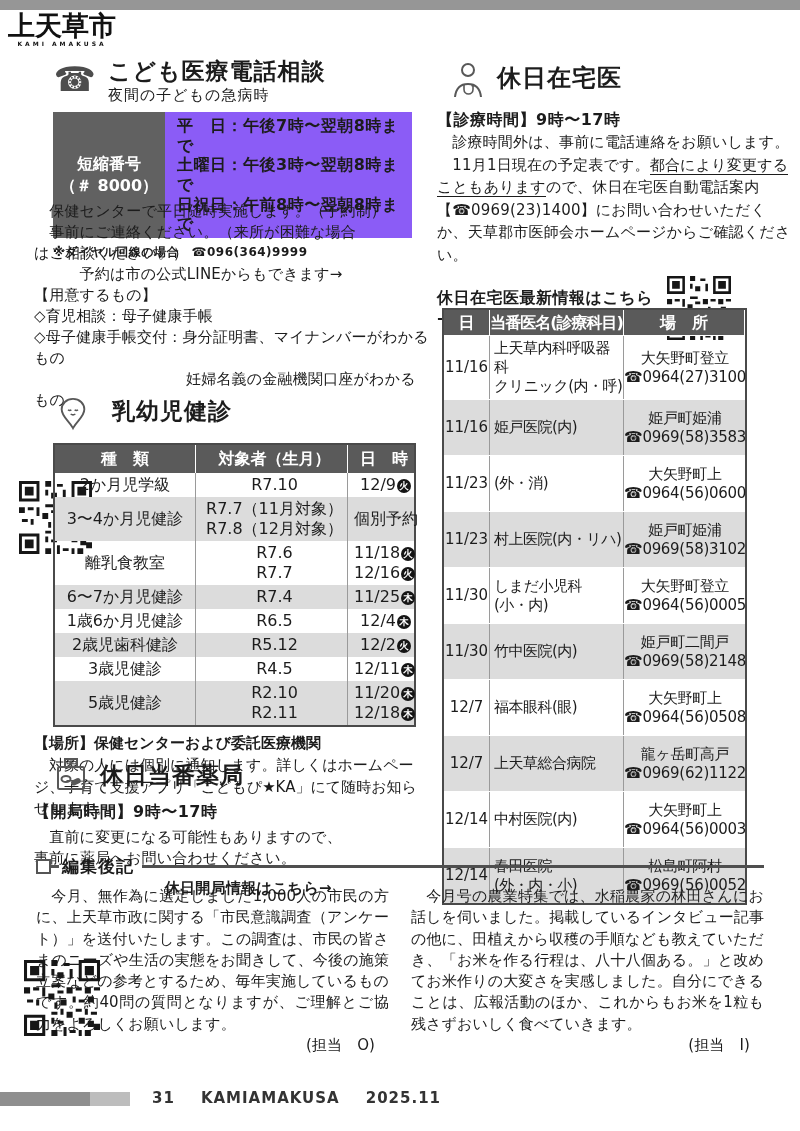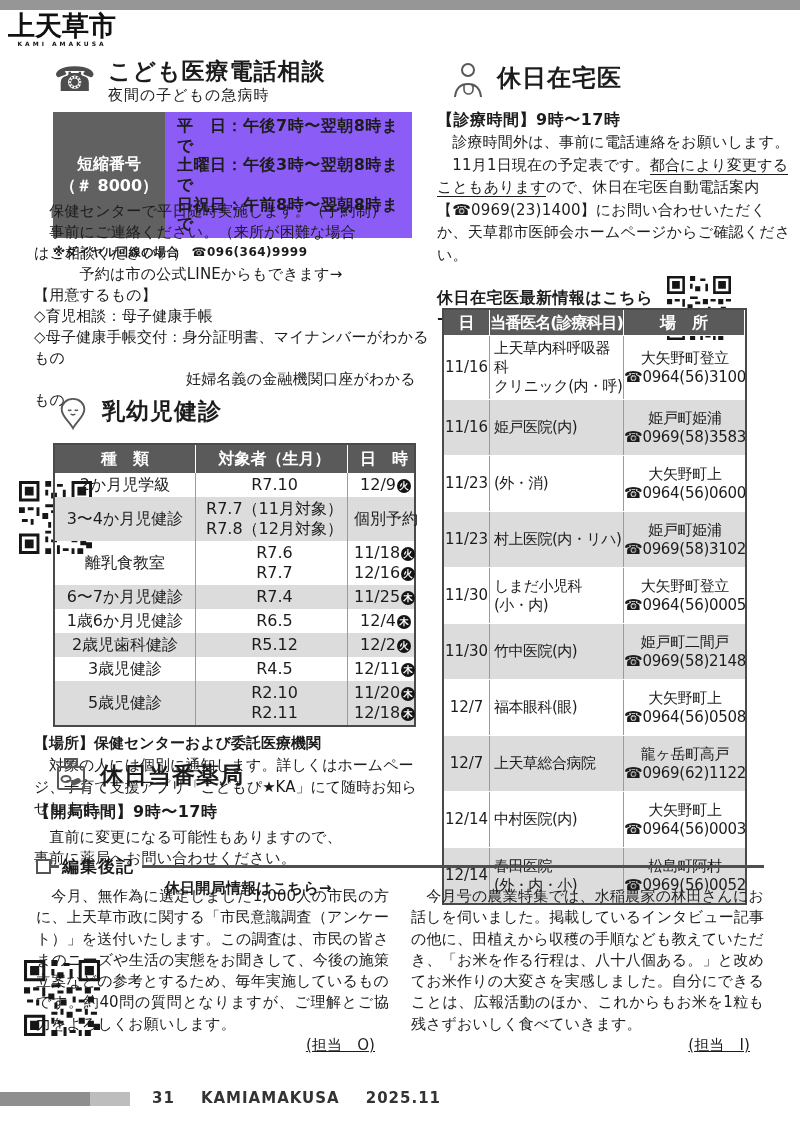--- a/index.html
+++ b/index.html
@@ -86,21 +86,21 @@
 
   
   .editorial{position:absolute;left:36px;top:855px;width:728px;}
   .ed-head{display:flex;align-items:center;}
   .ed-sq{width:11px;height:11px;border:2.5px solid #555;background:#fff;}
   .ed-dash{width:8px;height:3px;background:#555;margin-right:3px;}
   .ed-title{font-size:17px;font-weight:bold;letter-spacing:1px;margin-right:8px;}
   .ed-line{flex:1;height:3px;background:#4f4f4f;}
   .ed-cols{display:flex;gap:22px;margin-top:8px;}
   .ed-col{width:353px;font-size:15px;line-height:1.42;text-align:justify;letter-spacing:0.1px;}
-  .ed-sign{text-align:right;padding-right:14px;text-decoration:underline;}
+  .ed-sign{text-align:right;padding-right:14px;}
 
   
   .footer{position:absolute;left:0;top:1092px;width:800px;height:14px;}
   .f-bar1{position:absolute;left:0;top:0;width:90px;height:14px;background:#8f8f8f;}
   .f-bar2{position:absolute;left:90px;top:0;width:40px;height:14px;background:#bdbdbd;}
   .f-text{position:absolute;left:152px;top:-3px;font-size:15px;font-weight:bold;color:#333;letter-spacing:1px;}
   .f-text span{margin-right:26px;text-align:center;}
 </style>
 </head>
 <body>
@@ -165,21 +165,21 @@
 
     <div class="abs" style="left:0;top:393px;width:396px;">
       <div class="sec-head">
         <div class="sec-icon" style="margin-left:20px;">
           <svg width="34" height="38" viewBox="0 0 36 38" fill="none" stroke="#585858" stroke-width="2">
             <path d="M18 3c7 0 12 5 12 11 0 8-8 12-12 20C14 26 6 22 6 14 6 8 11 3 18 3z"></path>
             <path d="M12.8 14.5a2.2 2.2 0 0 0 3.4 0M19.8 14.5a2.2 2.2 0 0 0 3.4 0" stroke-width="1.6"></path>
             <path d="M15.5 19c1.6 1.2 3.4 1.2 5 0" stroke-width="1.6"></path>
           </svg>
         </div>
-        <div class="sec-titleblock" style="margin-left:10px;margin-top:5px;">
+        <div class="sec-titleblock" style="margin-left:20px;margin-top:5px;">
           <div class="sec-title">乳幼児健診</div>
         </div>
       </div>
 
       <div class="itable">
         <div class="irow head">
           <div class="icell">種　類</div>
           <div class="icell">対象者（生月）</div>
           <div class="icell">日　時</div>
         </div>
@@ -336,21 +336,21 @@
         <div class="dcell">場　所</div>
       </div>
       <div class="drow">
         <div class="dcell date">11/16</div>
         <div class="dcell name">
             <span class="cl">上天草内科呼吸器科</span>
             <span class="cl">クリニック(内・呼)</span>
           </div>
         <div class="dcell place">
             <span class="cl">大矢野町登立</span>
-            <span class="cl">☎0964(56)3100</span>
+            <span class="cl">☎0964(27)3100</span>
           </div>
       </div>
       <div class="drow">
         <div class="dcell date">11/16</div>
         <div class="dcell name">
             <span class="cl">姫戸医院(内)</span>
           </div>
         <div class="dcell place">
             <span class="cl">姫戸町姫浦</span>
             <span class="cl">☎0969(58)3583</span>

